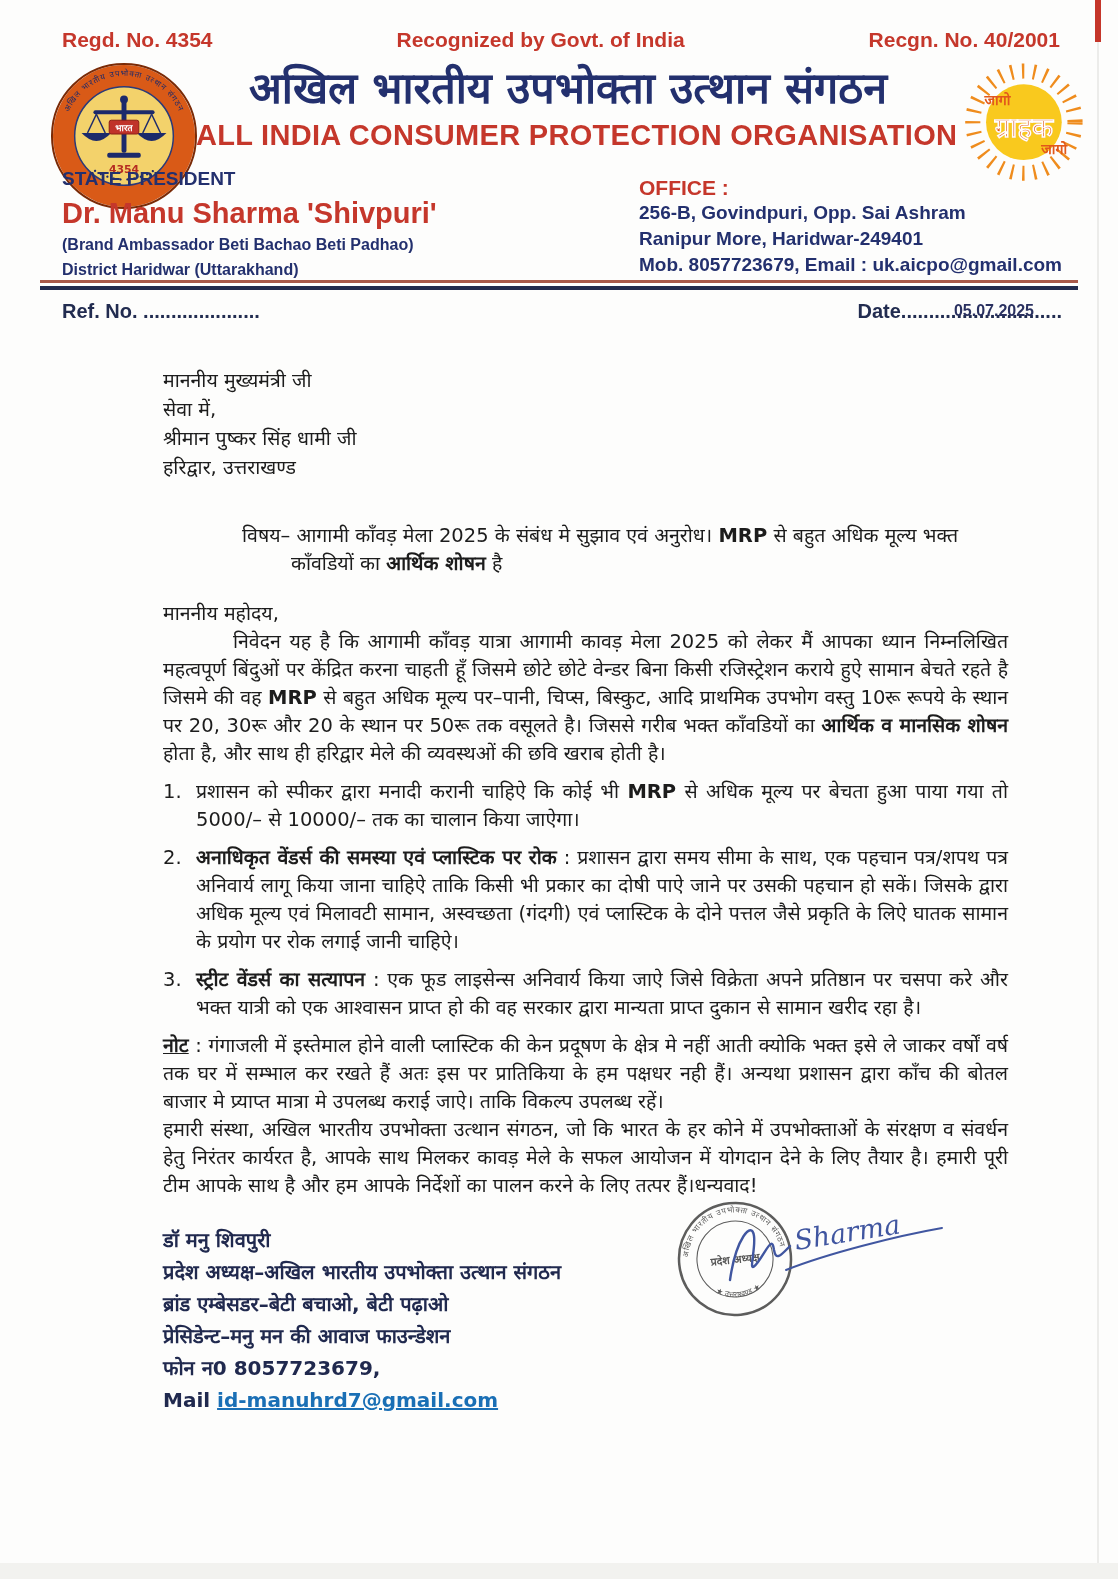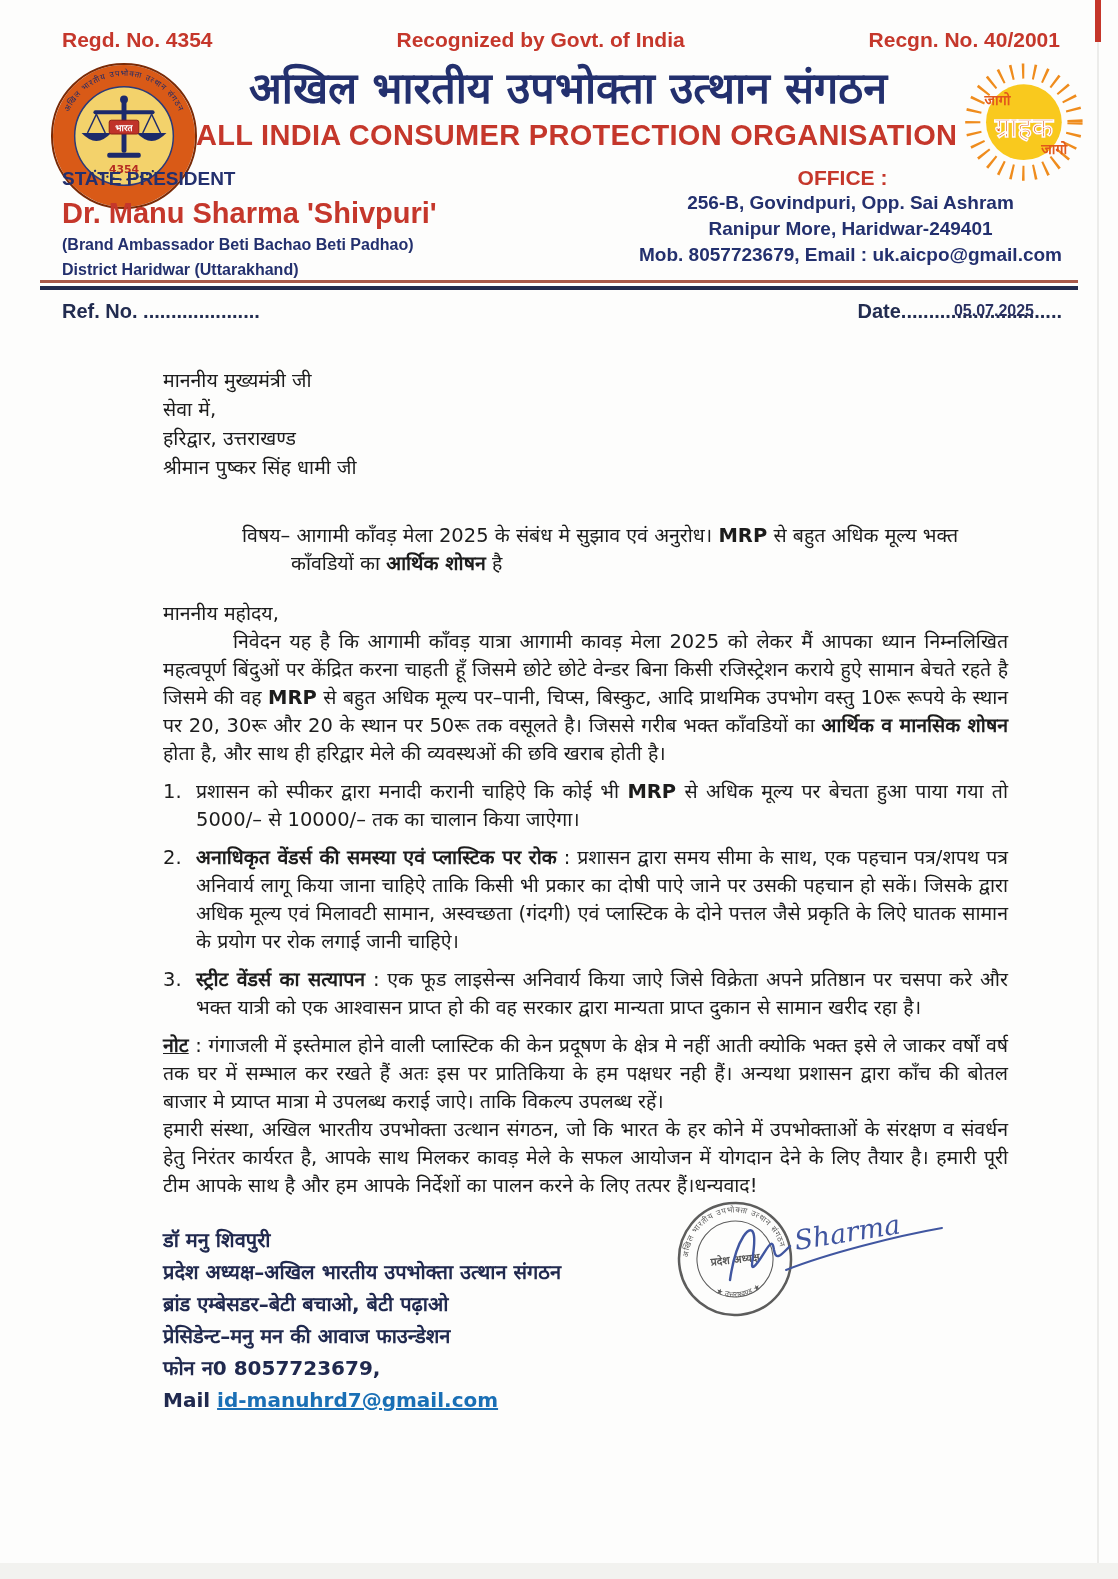--- a/index.html
+++ b/index.html
@@ -24,23 +24,23 @@
   .org-hi{font-size:43px;font-weight:bold;color:#23306e;line-height:1.15;white-space:nowrap;}
   .org-en{
     margin-top:6px;font-family:"Liberation Sans",sans-serif;font-weight:bold;
     font-size:29px;color:#c5372b;letter-spacing:.3px;white-space:nowrap;
   }
   .sun-logo{position:absolute;right:20px;top:54px;width:152px;height:142px;}
   .president{position:absolute;left:62px;top:168px;font-family:"Liberation Sans",sans-serif;}
   .p-heading{font-size:19px;font-weight:bold;color:#23306e;}
   .p-name{font-size:29px;font-weight:bold;color:#c5372b;margin-top:7px;}
   .p-sub{font-size:16px;font-weight:bold;color:#23306e;margin-top:5px;line-height:20px;}
-  .office{position:absolute;right:56px;top:166px;text-align:center;font-family:"Liberation Sans",sans-serif;}
+  .office{position:absolute;right:56px;top:176px;text-align:left;font-family:"Liberation Sans",sans-serif;}
   .o-heading{font-size:21px;font-weight:bold;color:#c5372b;}
-  .o-line{font-size:19px;font-weight:bold;color:#23306e;line-height:26px;margin-left:16px;}
+  .o-line{font-size:19px;font-weight:bold;color:#23306e;line-height:26px;}
   .divider{
     position:absolute;top:280px;left:40px;right:40px;height:3px;
     border-top:3px solid #a85a4b;border-bottom:4px solid #222c50;background:#fff;
   }
   .refrow{
     position:absolute;top:300px;left:62px;right:56px;display:flex;
     justify-content:space-between;font-family:"Liberation Sans",sans-serif;
     font-weight:bold;font-size:20px;color:#222c50;
   }
   .date-wrap{position:relative;}
@@ -149,22 +149,22 @@
       <span class="date-value">05.07.2025</span>
       <span>Date.............................</span>
     </span>
   </div>
 
   <div class="letter">
 
     <div class="recipient">
       <div>माननीय मुख्यमंत्री जी</div>
       <div>सेवा में,</div>
+      <div>श्रीमान पुष्कर सिंह धामी जी</div>
       <div>हरिद्वार, उत्तराखण्ड</div>
-      <div>श्रीमान पुष्कर सिंह धामी जी</div>
     </div>
 
     <div class="subject"><span>विषय– आगामी काँवड़ मेला 2025 के संबंध मे सुझाव एवं अनुरोध। </span><span class="b">MRP</span><span> से बहुत अधिक मूल्य भक्त काँवडियों का </span><span class="b">आर्थिक शोषन</span><span> है</span></div>
 
     <div class="salutation">माननीय महोदय,</div>
 
     <div class="intro"><span>निवेदन यह है कि आगामी काँवड़ यात्रा आगामी कावड़ मेला 2025 को लेकर मैं आपका ध्यान निम्नलिखित महत्वपूर्ण बिंदुओं पर केंद्रित करना चाहती हूँ जिसमे छोटे छोटे वेन्डर बिना किसी रजिस्ट्रेशन कराये हुऐ सामान बेचते रहते है जिसमे की वह </span><span class="b">MRP</span><span> से बहुत अधिक मूल्य पर–पानी, चिप्स, बिस्कुट, आदि प्राथमिक उपभोग वस्तु 10रू रूपये के स्थान पर 20, 30रू और 20 के स्थान पर 50रू तक वसूलते है। जिससे गरीब भक्त काँवडियों का </span><span class="b">आर्थिक व मानसिक शोषन</span><span> होता है, और साथ ही हरिद्वार मेले की व्यवस्थओं की छवि खराब होती है।</span></div>
 
     <div class="point">
       <span class="pnum">1.</span>

